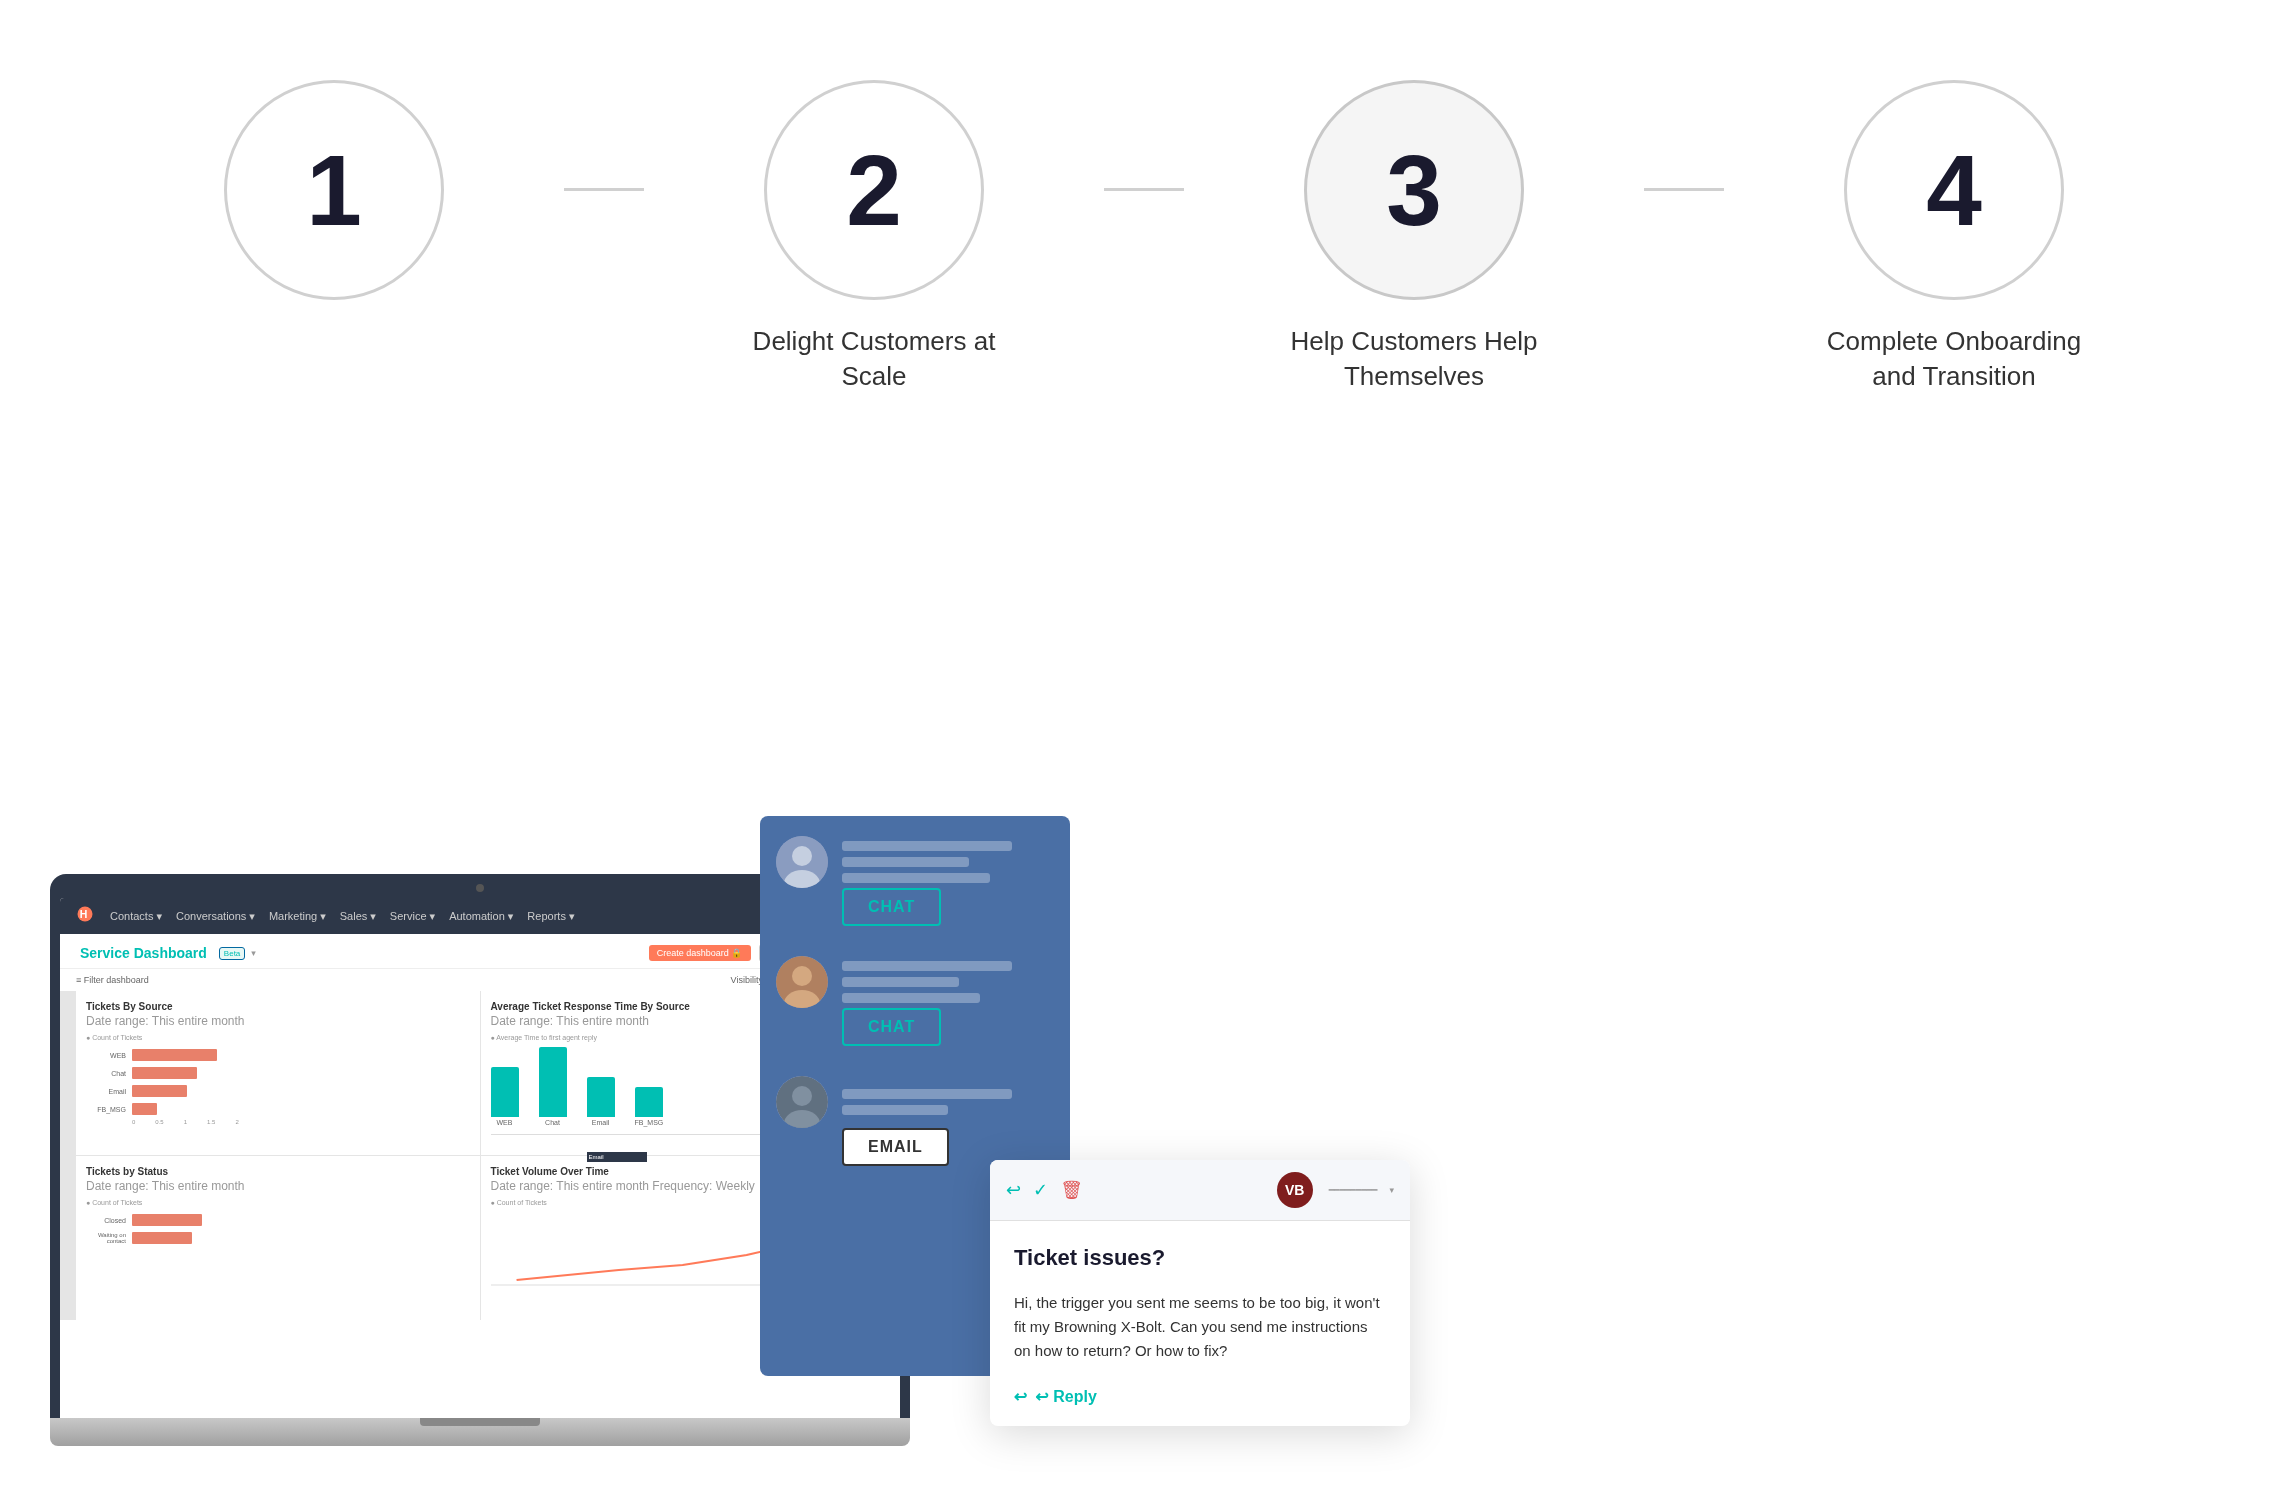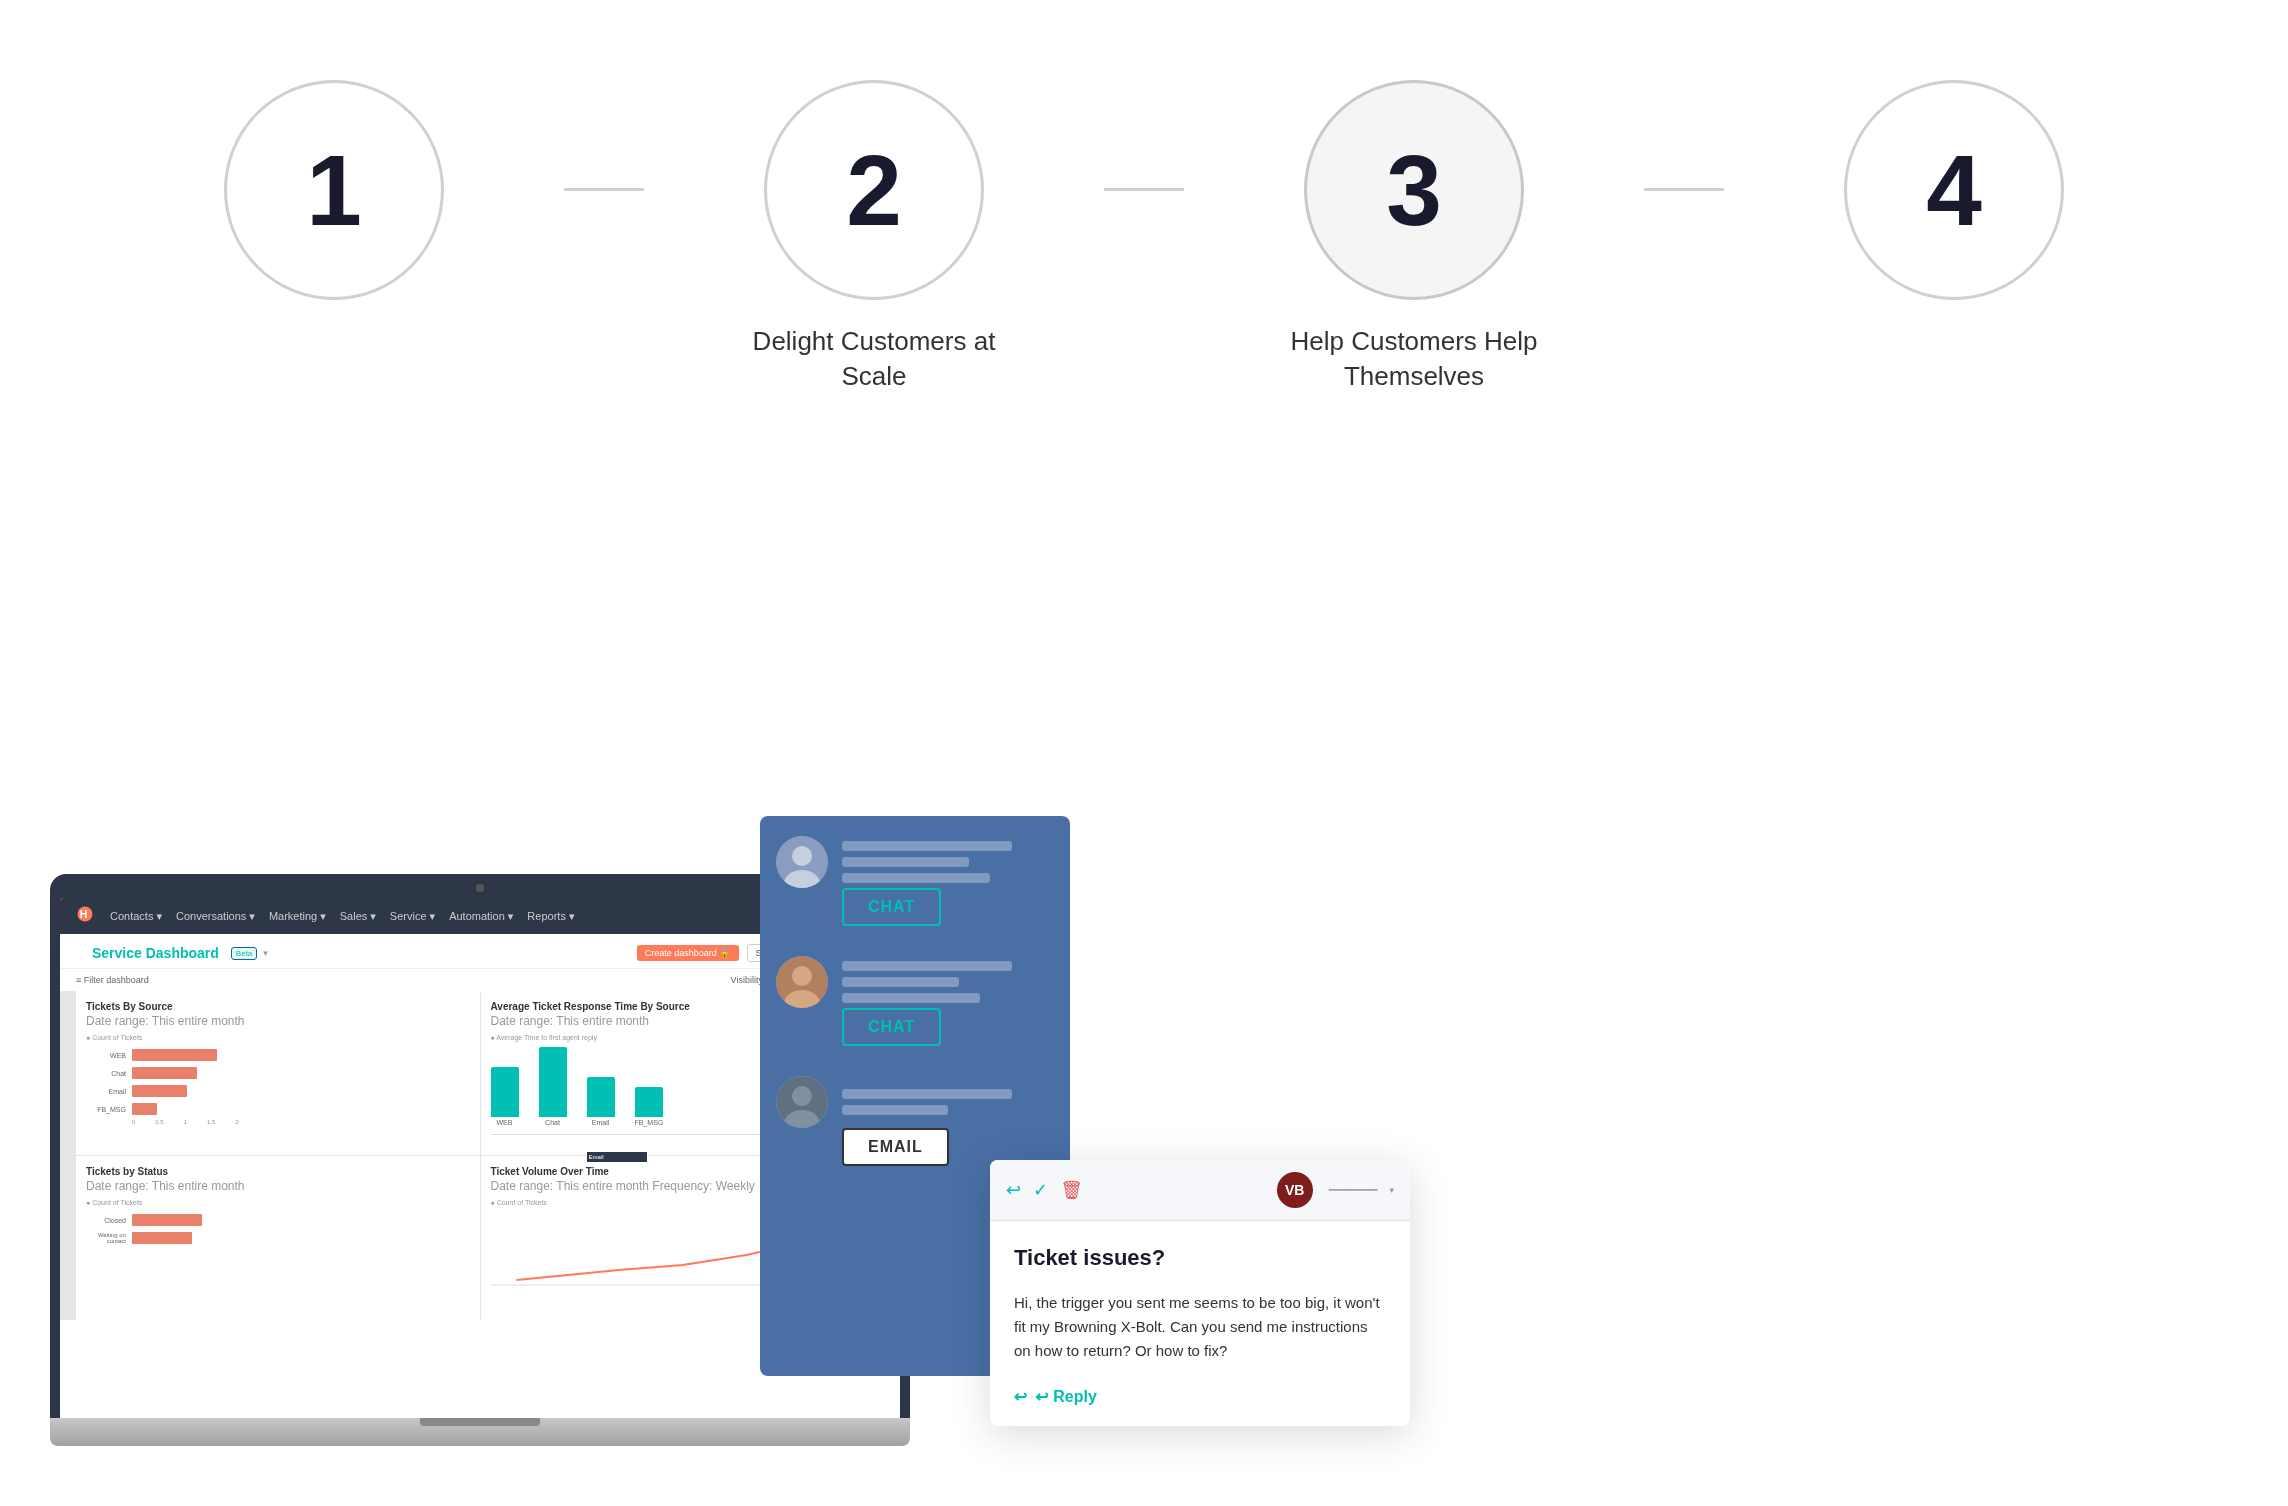--- a/index.html
+++ b/index.html
@@ -129,21 +129,21 @@
       gap: 10px;
     }
 
     .nav-icon-item {
       color: #ccc;
       font-size: 13px;
     }
 
     
     .dashboard-header {
-      padding: 10px 32px 6px;
+      padding: 10px 20px 6px;
       display: flex;
       align-items: center;
       justify-content: space-between;
       border-bottom: 1px solid #eee;
     }
 
     .dashboard-title {
       color: #00bfb3;
       font-size: 14px;
       font-weight: 600;
@@ -515,20 +515,21 @@
     </div>
     <div class="step-label">Help Customers Help Themselves</div>
   </div>
 
   <div style="width:80px; height:3px; background:#d0d0d0; margin-top: 108px; flex-shrink:0;"></div>
 
   <div class="step-item">
     <div class="step-circle">
       <span class="step-number">4</span>
     </div>
+    <div class="step-label">Complete Onboarding and Transition</div>
   </div>
 
 </div>
 
 <div class="laptop-container">
   <div class="laptop-screen-wrapper">
     <div class="laptop-camera"></div>
     <div class="laptop-screen">
 
       <div class="nav-bar">

